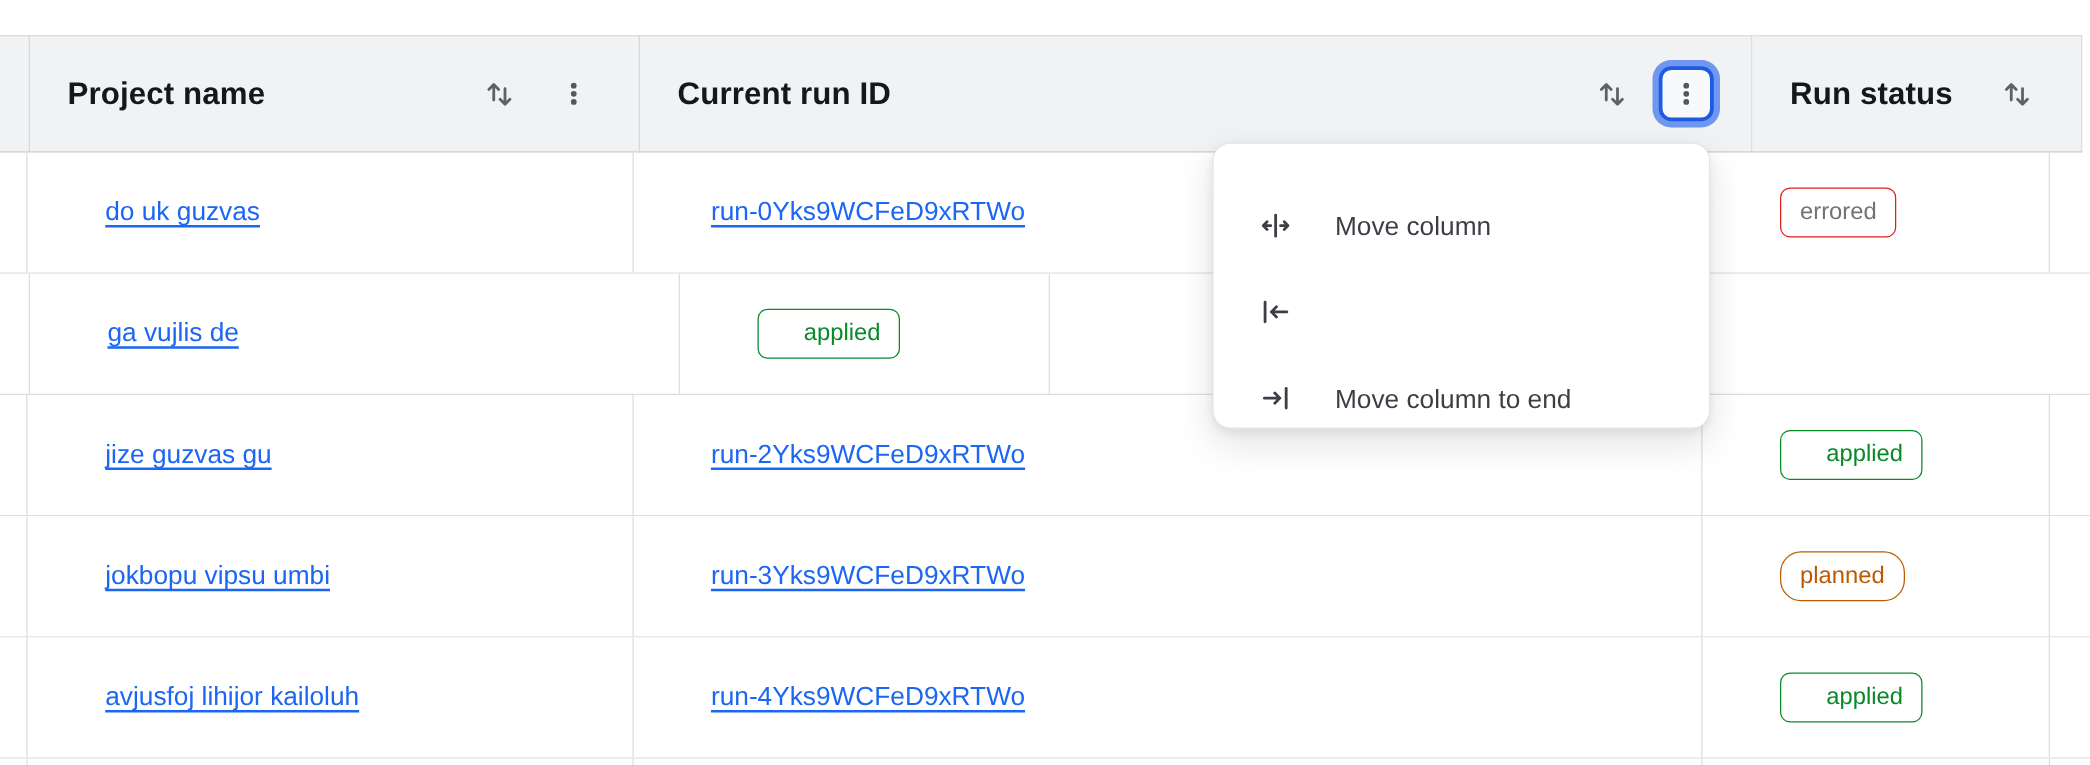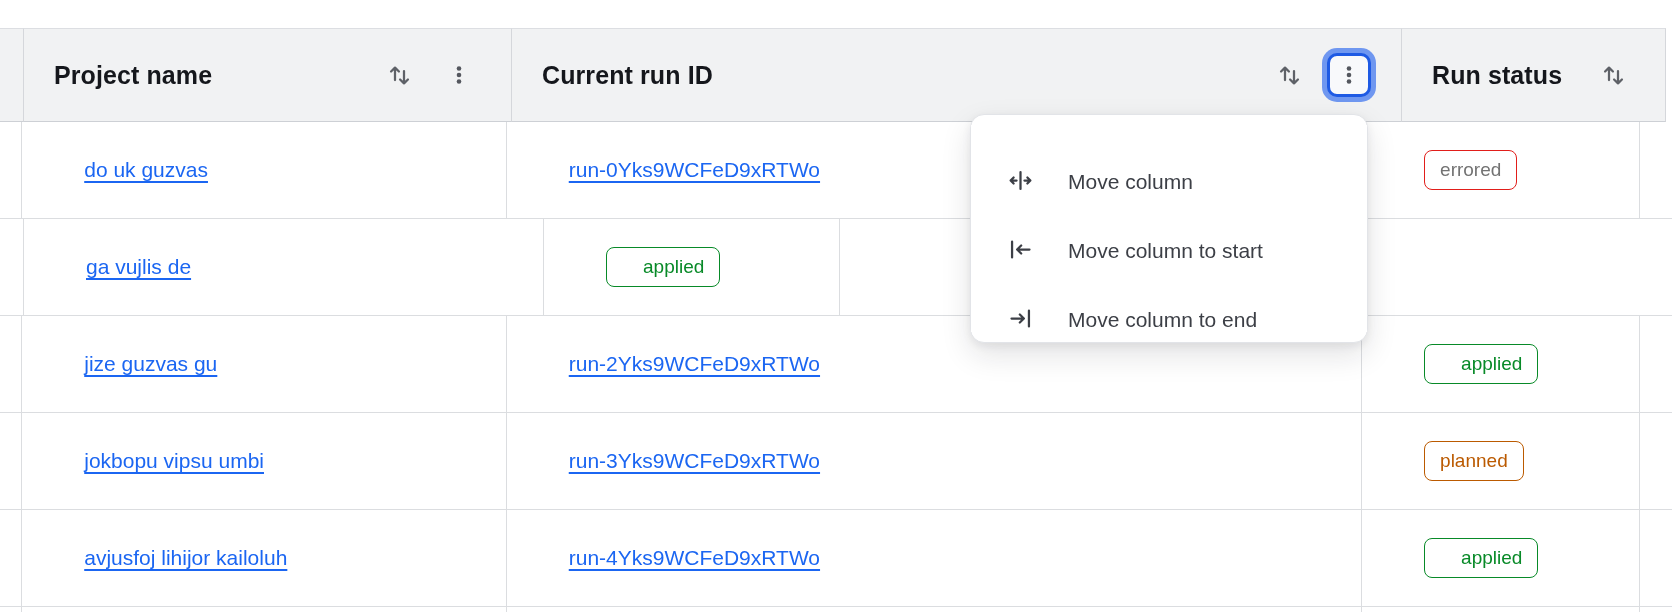--- a/index.html
+++ b/index.html
@@ -38,21 +38,21 @@
   .cell.c3 { width:264px; padding-left:30px; }
   .cgap { flex:1; }
 
   a.tlink { color:#1b66f2; font-size:21px; text-decoration:underline;
             text-decoration-thickness:1.5px; text-underline-offset:4px; cursor:pointer; }
 
   .badge { display:inline-block; font-size:19px; line-height:1; padding:9px 15px 10px 15px;
            border:1.7px solid #888; border-radius:8px; color:#444; background:#fff; white-space:nowrap; }
   .badge-errored { color:#737373; border-color:#e11e1a; }
   .badge-applied { color:#088a28; border-color:#088a28;padding-left:36px; }
-  .badge-planned { color:#bb5a00; border-color:#bb5a00; }
+  .badge-planned { color:#bb5a00; border-color:#bb5a00;border-radius:17px; }
 
   
   .menu { position:absolute; left:970px; top:114px; width:398px; height:229px;
           background:#ffffff; border:1px solid #e2e4e8; border-radius:14px;
           box-shadow:0 12px 30px rgba(25,28,36,.12), 0 3px 8px rgba(25,28,36,.07);
           display:flex; flex-direction:column; padding:10px 0; z-index:10; }
   .menu-item { flex:1; display:flex; align-items:flex-end; gap:34px; padding-left:36px;
                font-size:21px; color:#3c3f46; cursor:pointer; background:#fff; border:none; text-align:left; }
 </style>
 </head>
@@ -205,21 +205,20 @@
         <path d="M8.5 12 H3.2 M5.9 9.3 L3.2 12 L5.9 14.7"></path>
         <path d="M15.5 12 H20.8 M18.1 9.3 L20.8 12 L18.1 14.7"></path>
       </svg>
       <span>Move column</span>
     </button>
     <button class="menu-item">
       <svg class="mi-svg" width="27" height="27" viewBox="0 0 24 24" fill="none" stroke="#3c3f46" stroke-width="2" stroke-linecap="round" stroke-linejoin="round">
         <path d="M4.5 5 V19"></path>
         <path d="M20 12 H9 M12.6 8.4 L9 12 L12.6 15.6"></path>
       </svg>
-      <span>Move column to start</span>
     </button>
     <button class="menu-item">
       <svg class="mi-svg" width="27" height="27" viewBox="0 0 24 24" fill="none" stroke="#3c3f46" stroke-width="2" stroke-linecap="round" stroke-linejoin="round">
         <path d="M4 12 H15 M11.4 8.4 L15 12 L11.4 15.6"></path>
         <path d="M19.5 5 V19"></path>
       </svg>
       <span>Move column to end</span>
     </button>
   </div>
 

